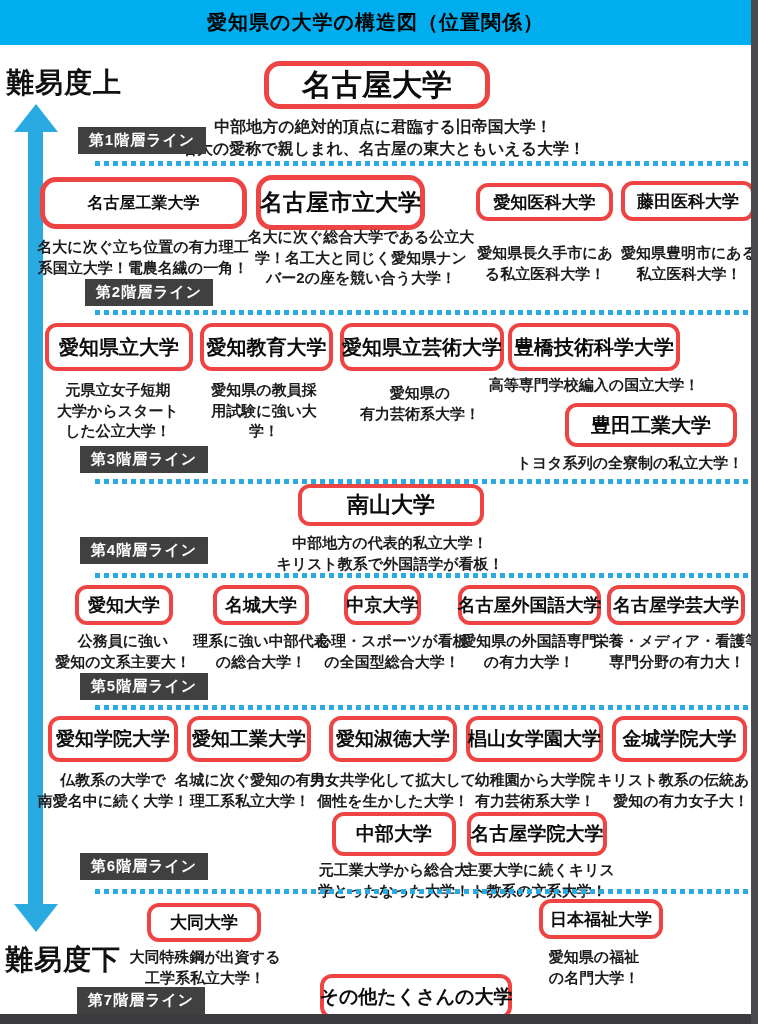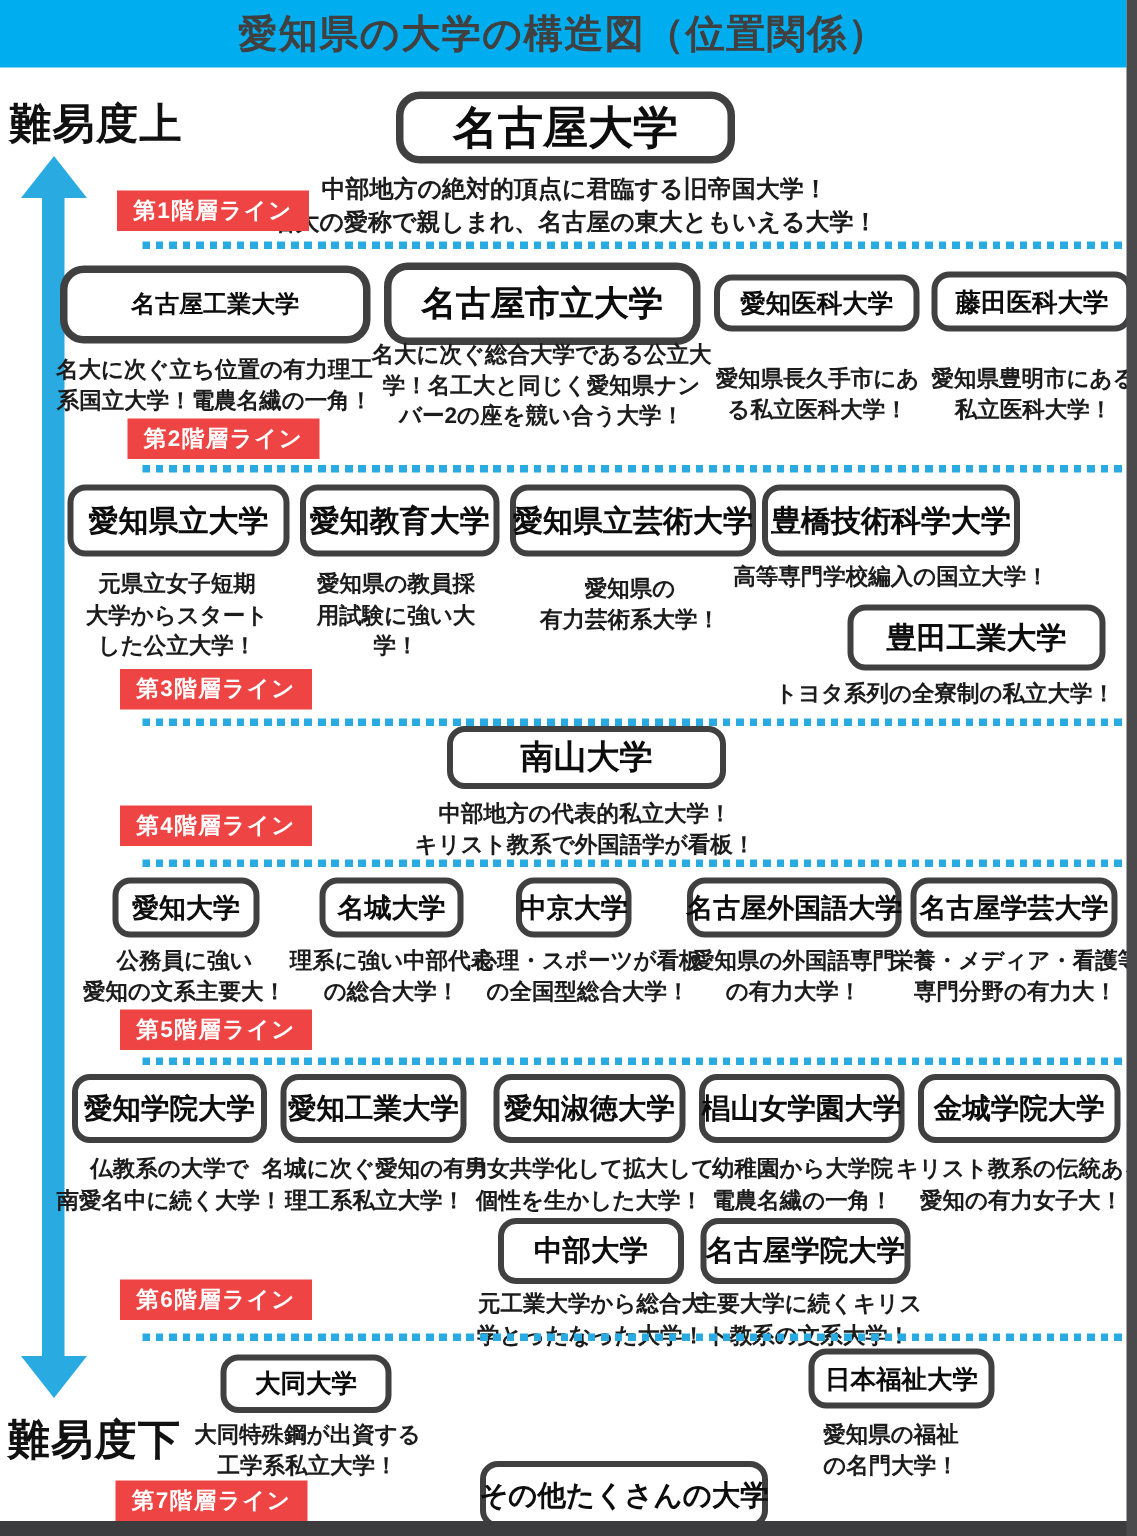--- a/index.html
+++ b/index.html
@@ -1,41 +1,41 @@
 <!DOCTYPE html>
 <html><head>
 <meta charset="utf-8">
 <style>
   html,body{margin:0;padding:0;background:#fff;}
   #page{position:relative;width:758px;height:1024px;background:#ffffff;overflow:hidden;
         font-family:"Liberation Sans","DejaVu Sans",sans-serif;}
 
   .header{position:absolute;left:0;top:0;width:751px;height:45px;background:#00aeef;
           display:flex;align-items:center;justify-content:center;}
-  .header span{color:#404040;font-weight:bold;font-size:26px;letter-spacing:1px;}
+  .header span{color:#000000;font-weight:bold;font-size:20px;letter-spacing:1px;}
 
   .bigside{position:absolute;font-weight:bold;color:#111;font-size:28px;letter-spacing:1px;}
 
   
   .shaft{position:absolute;left:28px;top:128px;width:15px;height:780px;background:#29abe2;}
   .tri-up{position:absolute;left:14px;top:104px;width:0;height:0;
           border-left:22px solid transparent;border-right:22px solid transparent;
           border-bottom:28px solid #29abe2;}
   .tri-down{position:absolute;left:14px;top:904px;width:0;height:0;
           border-left:22px solid transparent;border-right:22px solid transparent;
           border-top:28px solid #29abe2;}
 
-  .tier{position:absolute;width:128px;height:27px;background:#ef4444;color:#fff;
+  .tier{position:absolute;width:128px;height:27px;background:#404040;color:#fff;
         font-weight:bold;font-size:15px;display:flex;align-items:center;justify-content:center;
         letter-spacing:1px;}
 
   .dots{position:absolute;height:5px;left:95px;width:660px;
         background:repeating-linear-gradient(90deg,#29abe2 0 5px,transparent 5px 9px);}
 
-  .ubox{position:absolute;background:#fff;border:4px solid #404040;border-radius:12px;
+  .ubox{position:absolute;background:#fff;border:4px solid #ef4444;border-radius:12px;
         box-sizing:border-box;display:flex;align-items:center;justify-content:center;
         font-weight:bold;color:#0d0d0d;text-align:center;white-space:nowrap;}
   .big{border-width:5px;border-radius:16px;}
 
   .desc{position:absolute;transform:translateX(-50%);text-align:center;white-space:pre-line;
         color:#1c1c1c;font-weight:600;line-height:1.38;font-size:15px;width:300px;}
 
   .botbar{position:absolute;left:0;top:1014px;width:758px;height:10px;background:#3c3c3e;z-index:5;}
   .rstrip{position:absolute;left:751px;top:0;width:7px;height:1024px;background:#4a4a4c;z-index:6;}
 </style>
@@ -57,21 +57,21 @@
     <div class="tri-down"></div>
   </div>
 
   <div class="ubox big" style="left:264px;top:61px;width:226px;height:48px;font-size:30px;">名古屋大学</div>
   <div class="desc" style="left:383px;top:116px;width:460px;font-size:16px;">中部地方の絶対的頂点に君臨する旧帝国大学！
 名大の愛称で親しまれ、名古屋の東大ともいえる大学！</div>
   <div class="tier" style="left:78px;top:127px;">第1階層ライン</div>
   <div class="dots" style="top:161px;"></div>
 
   <div class="ubox big" style="left:40px;top:177px;width:207px;height:52px;font-size:16px;">名古屋工業大学</div>
-  <div class="ubox big" style="left:256px;top:175px;width:211px;height:55px;font-size:23px;">名古屋市立大学</div>
+  <div class="ubox big" style="left:256px;top:175px;width:169px;height:55px;font-size:23px;">名古屋市立大学</div>
   <div class="ubox" style="left:476px;top:183px;width:137px;height:38px;font-size:17px;">愛知医科大学</div>
   <div class="ubox" style="left:621px;top:181px;width:134px;height:40px;font-size:17px;">藤田医科大学</div>
   <div class="desc" style="left:143px;top:237px;width:240px;">名大に次ぐ立ち位置の有力理工
 系国立大学！電農名繊の一角！</div>
   <div class="desc" style="left:361px;top:227px;width:250px;">名大に次ぐ総合大学である公立大
 学！名工大と同じく愛知県ナン
 バー2の座を競い合う大学！</div>
   <div class="desc" style="left:545px;top:243px;width:200px;font-family:Liberation Serif, serif;">愛知県長久手市にあ
 る私立医科大学！</div>
   <div class="desc" style="left:689px;top:243px;width:200px;">愛知県豊明市にある
@@ -126,21 +126,21 @@
   <div class="ubox" style="left:329px;top:716px;width:128px;height:46px;font-size:19px;">愛知淑徳大学</div>
   <div class="ubox" style="left:466px;top:716px;width:137px;height:46px;font-size:19px;">椙山女学園大学</div>
   <div class="ubox" style="left:612px;top:716px;width:135px;height:46px;font-size:19px;">金城学院大学</div>
   <div class="desc" style="left:113px;top:770px;width:180px;">仏教系の大学で
 南愛名中に続く大学！</div>
   <div class="desc" style="left:250px;top:770px;width:190px;">名城に次ぐ愛知の有力
 理工系私立大学！</div>
   <div class="desc" style="left:393px;top:770px;width:200px;">男女共学化して拡大して
 個性を生かした大学！</div>
   <div class="desc" style="left:535px;top:770px;width:180px;">幼稚園から大学院
-電農名繊の一角！</div>
+有力芸術系大学！</div>
   <div class="desc" style="left:681px;top:770px;width:200px;">キリスト教系の伝統ある
 愛知の有力女子大！</div>
 
   <div class="ubox" style="left:332px;top:812px;width:124px;height:44px;font-size:19px;">中部大学</div>
   <div class="ubox" style="left:467px;top:812px;width:140px;height:44px;font-size:19px;">名古屋学院大学</div>
   <div class="desc" style="left:394px;top:860px;width:190px;">元工業大学から総合大
 学とったなった大学！</div>
   <div class="desc" style="left:539px;top:860px;width:190px;">主要大学に続くキリス
 ト教系の文系大学！</div>
   <div class="tier" style="left:80px;top:853px;">第6階層ライン</div>

